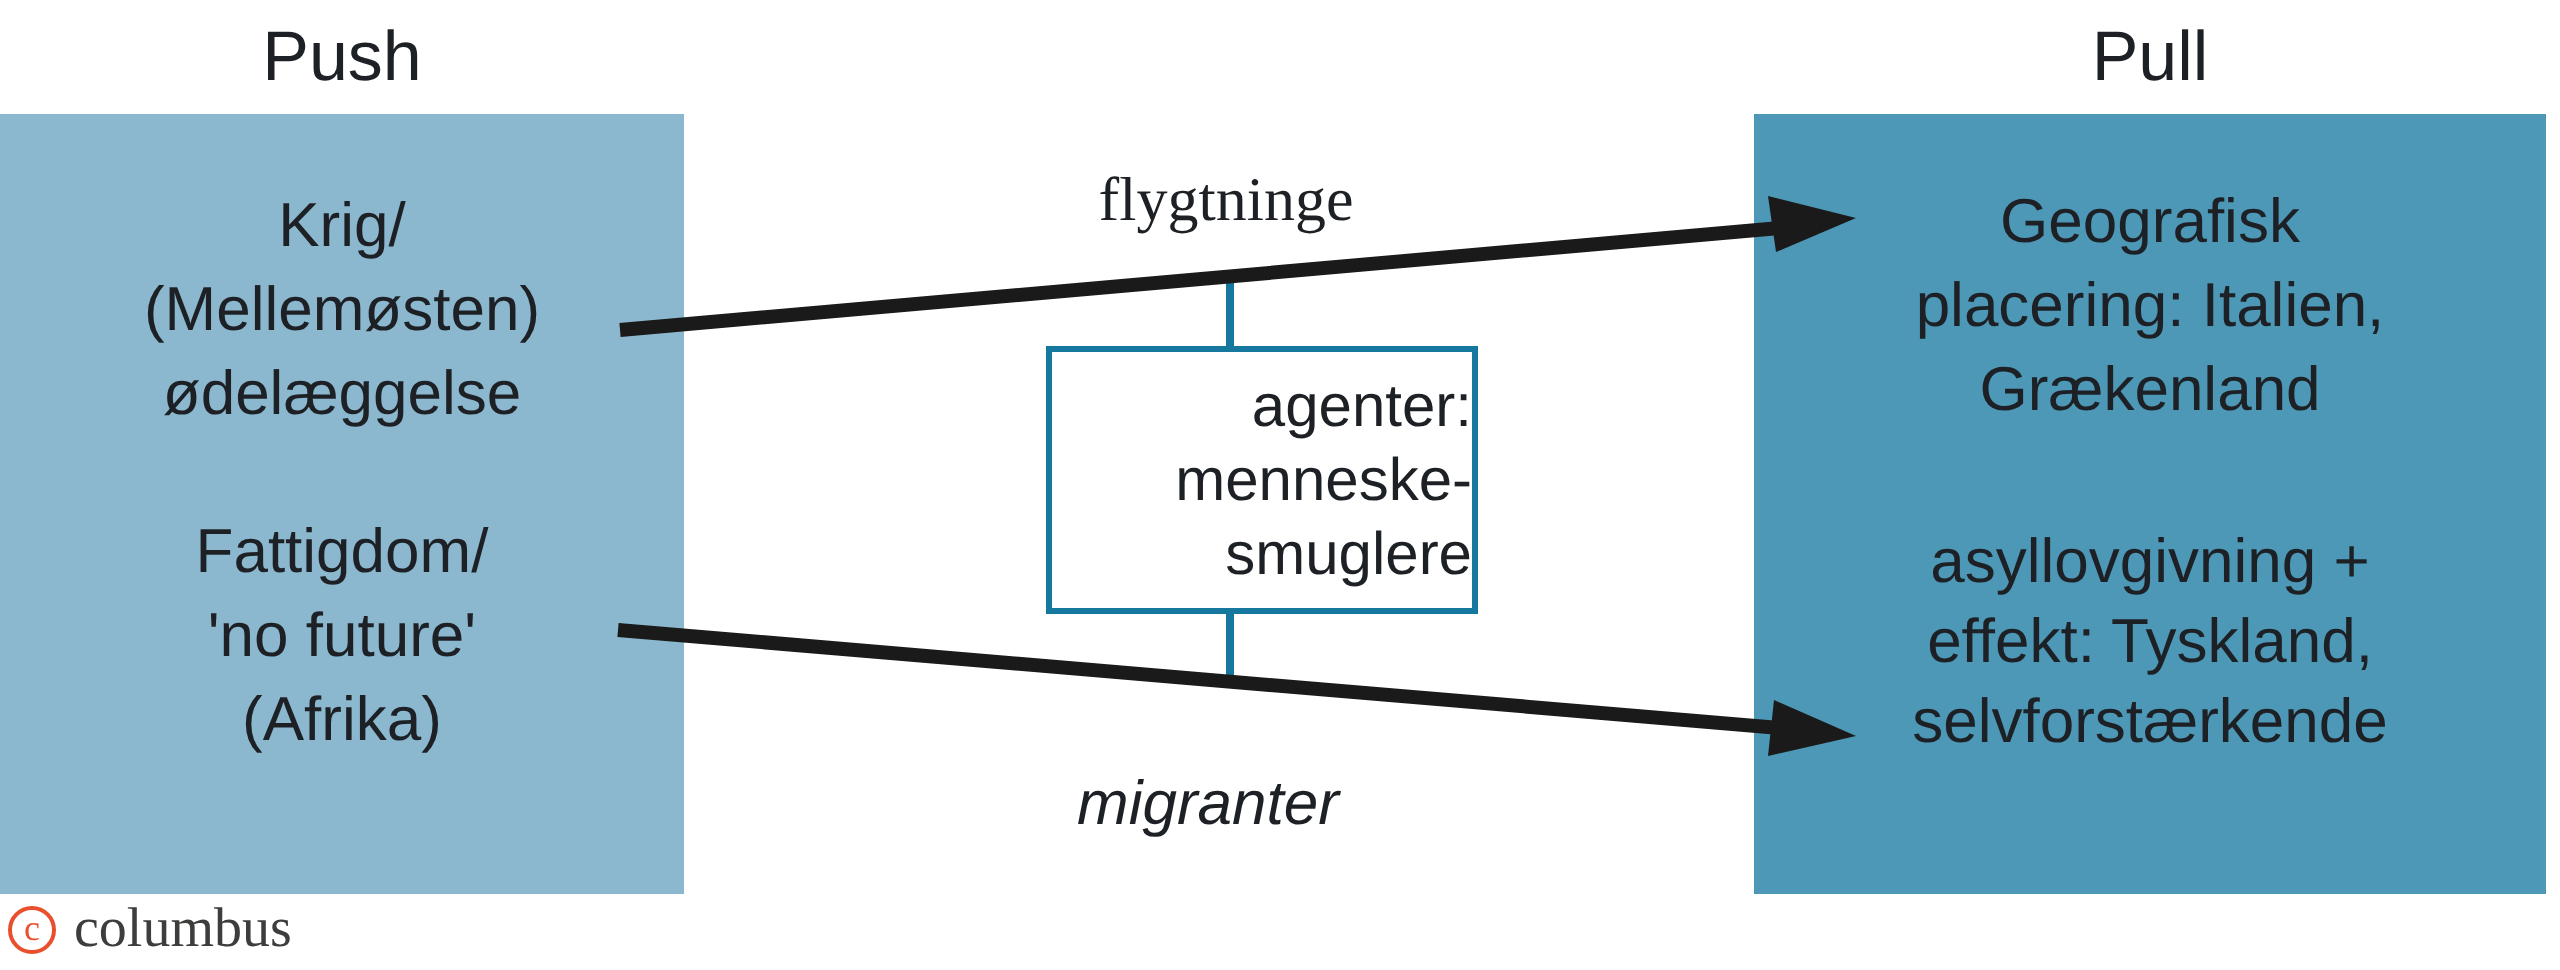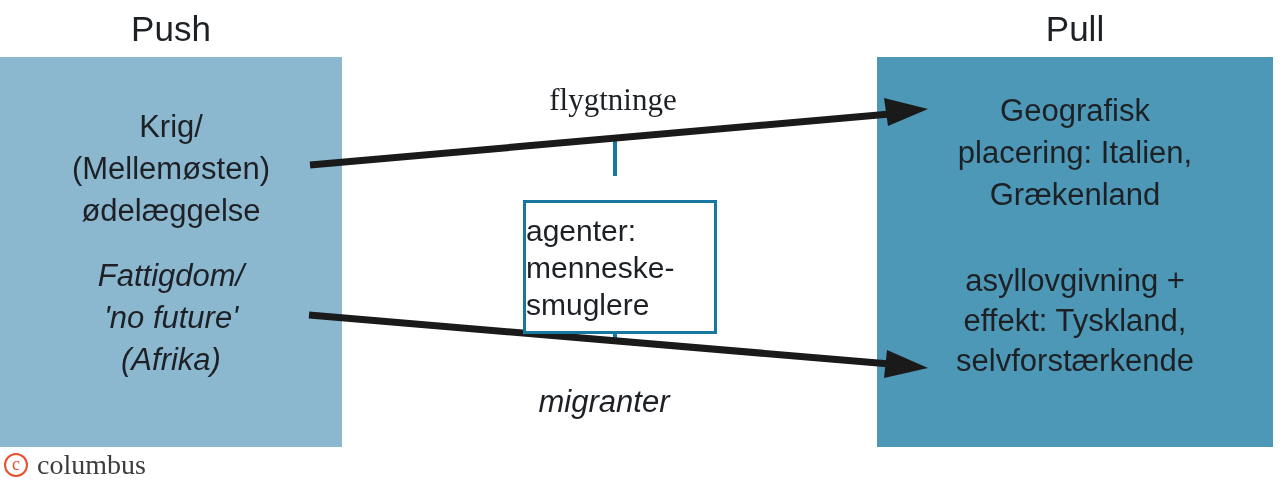--- a/index.html
+++ b/index.html
@@ -38,22 +38,22 @@
   .box-pull { left: 877px; width: 396px; background: var(--pull-bg, #4d98b6); }
 
   .text-block {
     position: absolute;
     left: 0;
     width: 100%;
     text-align: center;
     font-size: 31px;
     line-height: 42px;
   }
-  .box-push .block-1 { top: 49px; }
-  .box-push .block-2 { top: 198px; font-style: italic; }
+  .box-push .block-1 { top: 35px; }
+  .box-push .block-2 { top: 198px; }
   .box-pull .block-1 { top: 33px; line-height: 42px; }
   .box-pull .block-2 { top: 204px; line-height: 40px; }
   .text-block .line { display: block; }
 
   .flow-svg {
     position: absolute;
     left: 0;
     top: 0;
     width: 1280px;
     height: 485px;
@@ -82,34 +82,33 @@
     line-height: 36px;
     z-index: 2;
   }
   .label-top { left: 463px; top: 82px; width: 300px; font-family: Liberation Serif, serif; }
   .label-bottom { left: 454px; top: 384px; width: 300px; font-style: italic; }
 
   .agent-box {
     position: absolute;
     left: 523px;
     top: 173px;
-    width: 194px;
+    width: 216px;
     height: 134px;
     box-sizing: border-box;
     border: 3px solid var(--line-blue, #16789f);
     background: #ffffff;
     display: flex;
     flex-direction: column;
     justify-content: center;
-    align-items: flex-start;
+    align-items: flex-end;
     text-align: center;
     font-size: 30px;
     line-height: 37px;
     z-index: 4;
-    margin-top: 27px;
   }
 
   .logo {
     position: absolute;
     left: 4px;
     top: 449px;
     display: flex;
     align-items: center;
     gap: 9px;
     font-family: "Liberation Serif", "DejaVu Serif", serif;

